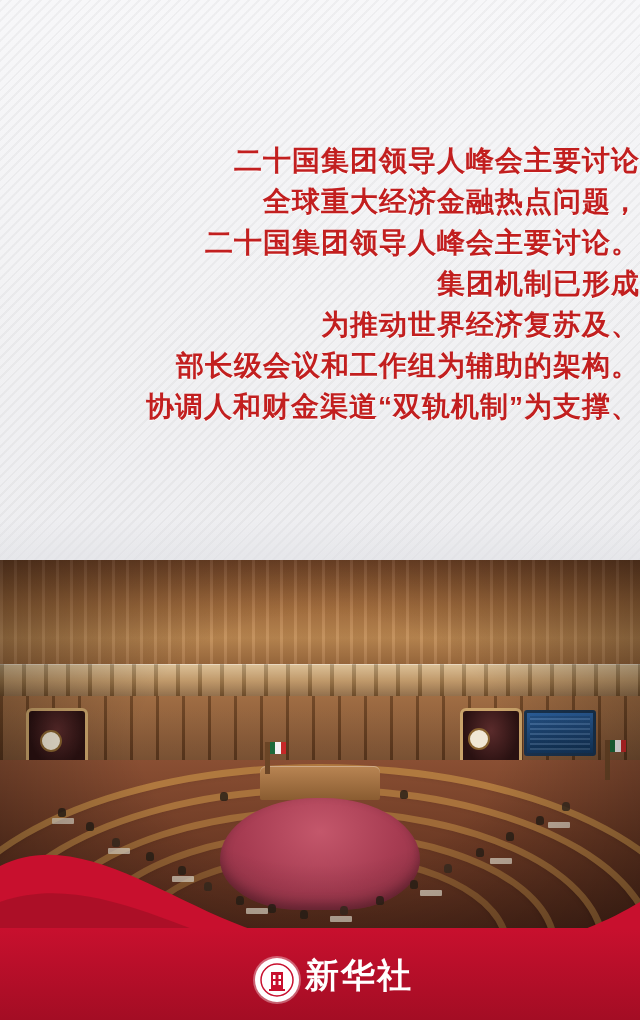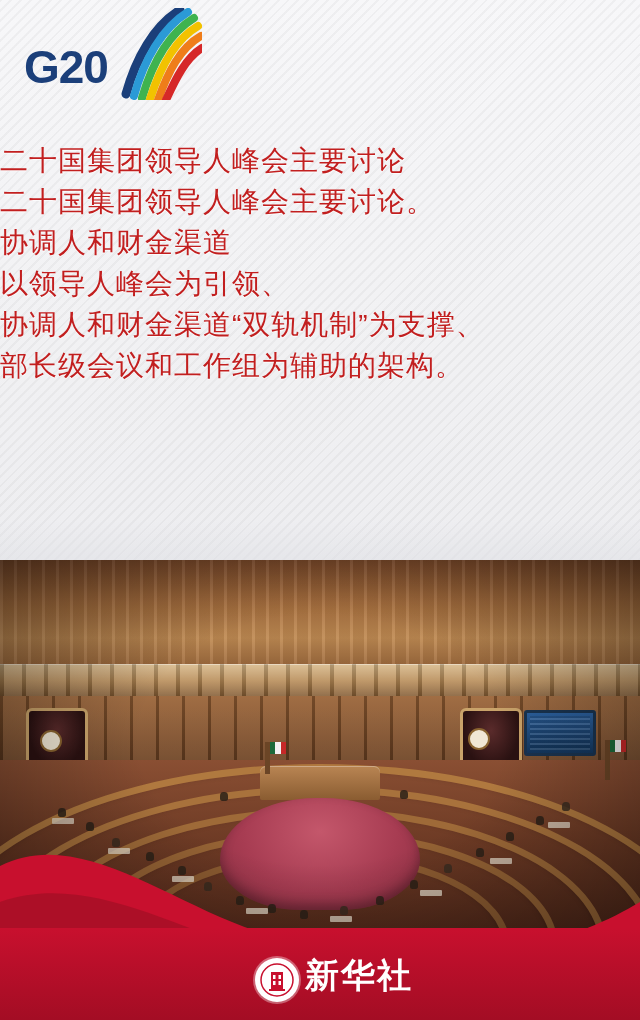--- a/index.html
+++ b/index.html
@@ -69,23 +69,23 @@
     width: 96px;
     height: 92px;
   }
 
   
   .headline {
     position: absolute;
     left: 0;
     top: 140px;
     width: 640px;
-    text-align: left;
+    text-align: right;
     color: #c21f1f;
-    font-weight: normal;
+    font-weight: bold;
     font-size: 28px;
     line-height: 41px;
     letter-spacing: 1px;
     text-shadow: 0 1px 0 rgba(255,255,255,0.75);
   }
   .headline .line {
     display: block;
     white-space: nowrap;
   }
 
@@ -278,39 +278,29 @@
     line-height: 1;
   }
 </style>
 </head>
 <body>
 
 <div class="poster">
 
   <div class="top-bg"></div>
 
-  <div class="logo">
-    <div class="logo-text">G20</div>
-    <svg class="logo-swoosh" viewBox="0 0 96 92">
-      <path d="M20 86 C30 50 48 18 74 2" stroke="#1b3f7a" stroke-width="9" fill="none" stroke-linecap="round"></path>
-      <path d="M28 88 C38 52 56 20 82 4" stroke="#2b9ad6" stroke-width="8" fill="none" stroke-linecap="round"></path>
-      <path d="M36 90 C46 56 62 26 88 10" stroke="#3fb34f" stroke-width="8" fill="none" stroke-linecap="round"></path>
-      <path d="M44 91 C54 60 68 32 92 18" stroke="#f2c200" stroke-width="8" fill="none" stroke-linecap="round"></path>
-      <path d="M52 92 C62 64 74 40 95 28" stroke="#ef7d1a" stroke-width="8" fill="none" stroke-linecap="round"></path>
-      <path d="M60 92 C70 70 80 50 96 40" stroke="#d62828" stroke-width="8" fill="none" stroke-linecap="round"></path>
-    </svg>
-  </div>
 
   <div class="headline">
     <span class="line">二十国集团领导人峰会主要讨论</span>
+    <span class="line">全球重大经济金融热点问题，</span>
     <span class="line">二十国集团领导人峰会主要讨论。</span>
-    <span class="line">协调人和财金渠道</span>
-    <span class="line">以领导人峰会为引领、</span>
+    <span class="line">集团机制已形成</span>
+    <span class="line">为推动世界经济复苏及、</span>
+    <span class="line">部长级会议和工作组为辅助的架构。</span>
     <span class="line">协调人和财金渠道“双轨机制”为支撑、</span>
-    <span class="line">部长级会议和工作组为辅助的架构。</span>
   </div>
 
   <div class="photo">
     <div class="photo-inner">
       <div class="hall-ceiling"></div>
       <div class="hall-band"></div>
       <div class="hall-wall"></div>
 
       <div class="niche l"></div>
       <div class="niche r"></div>

